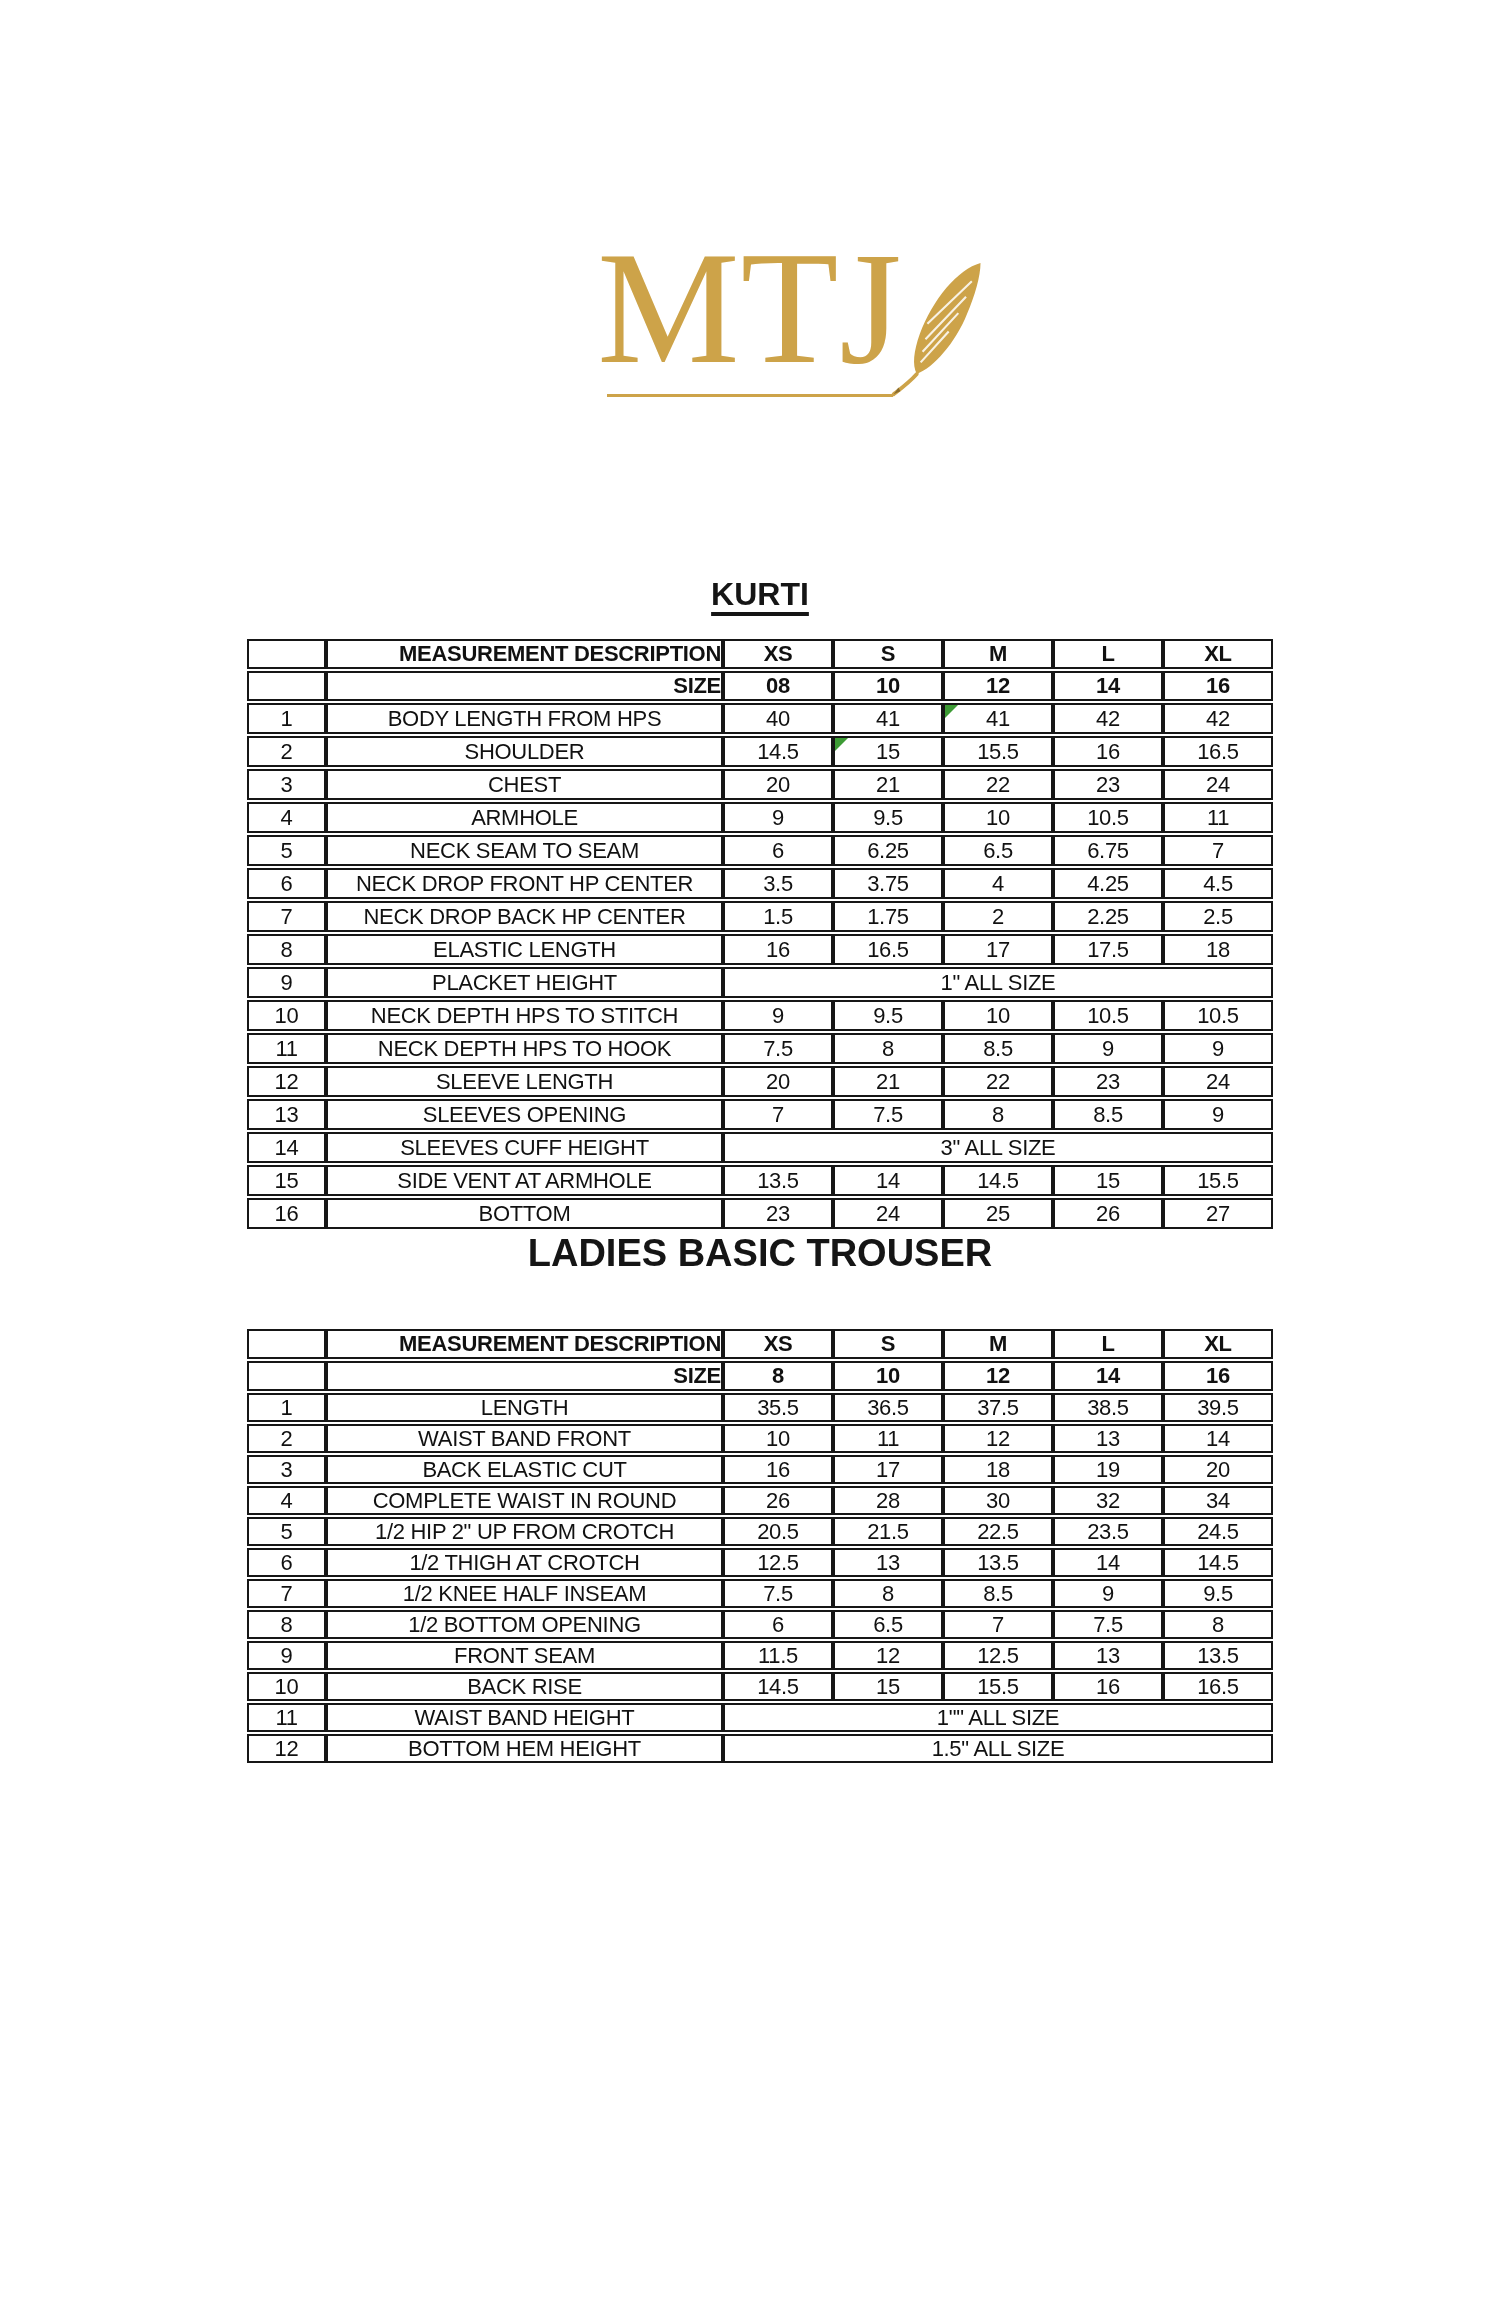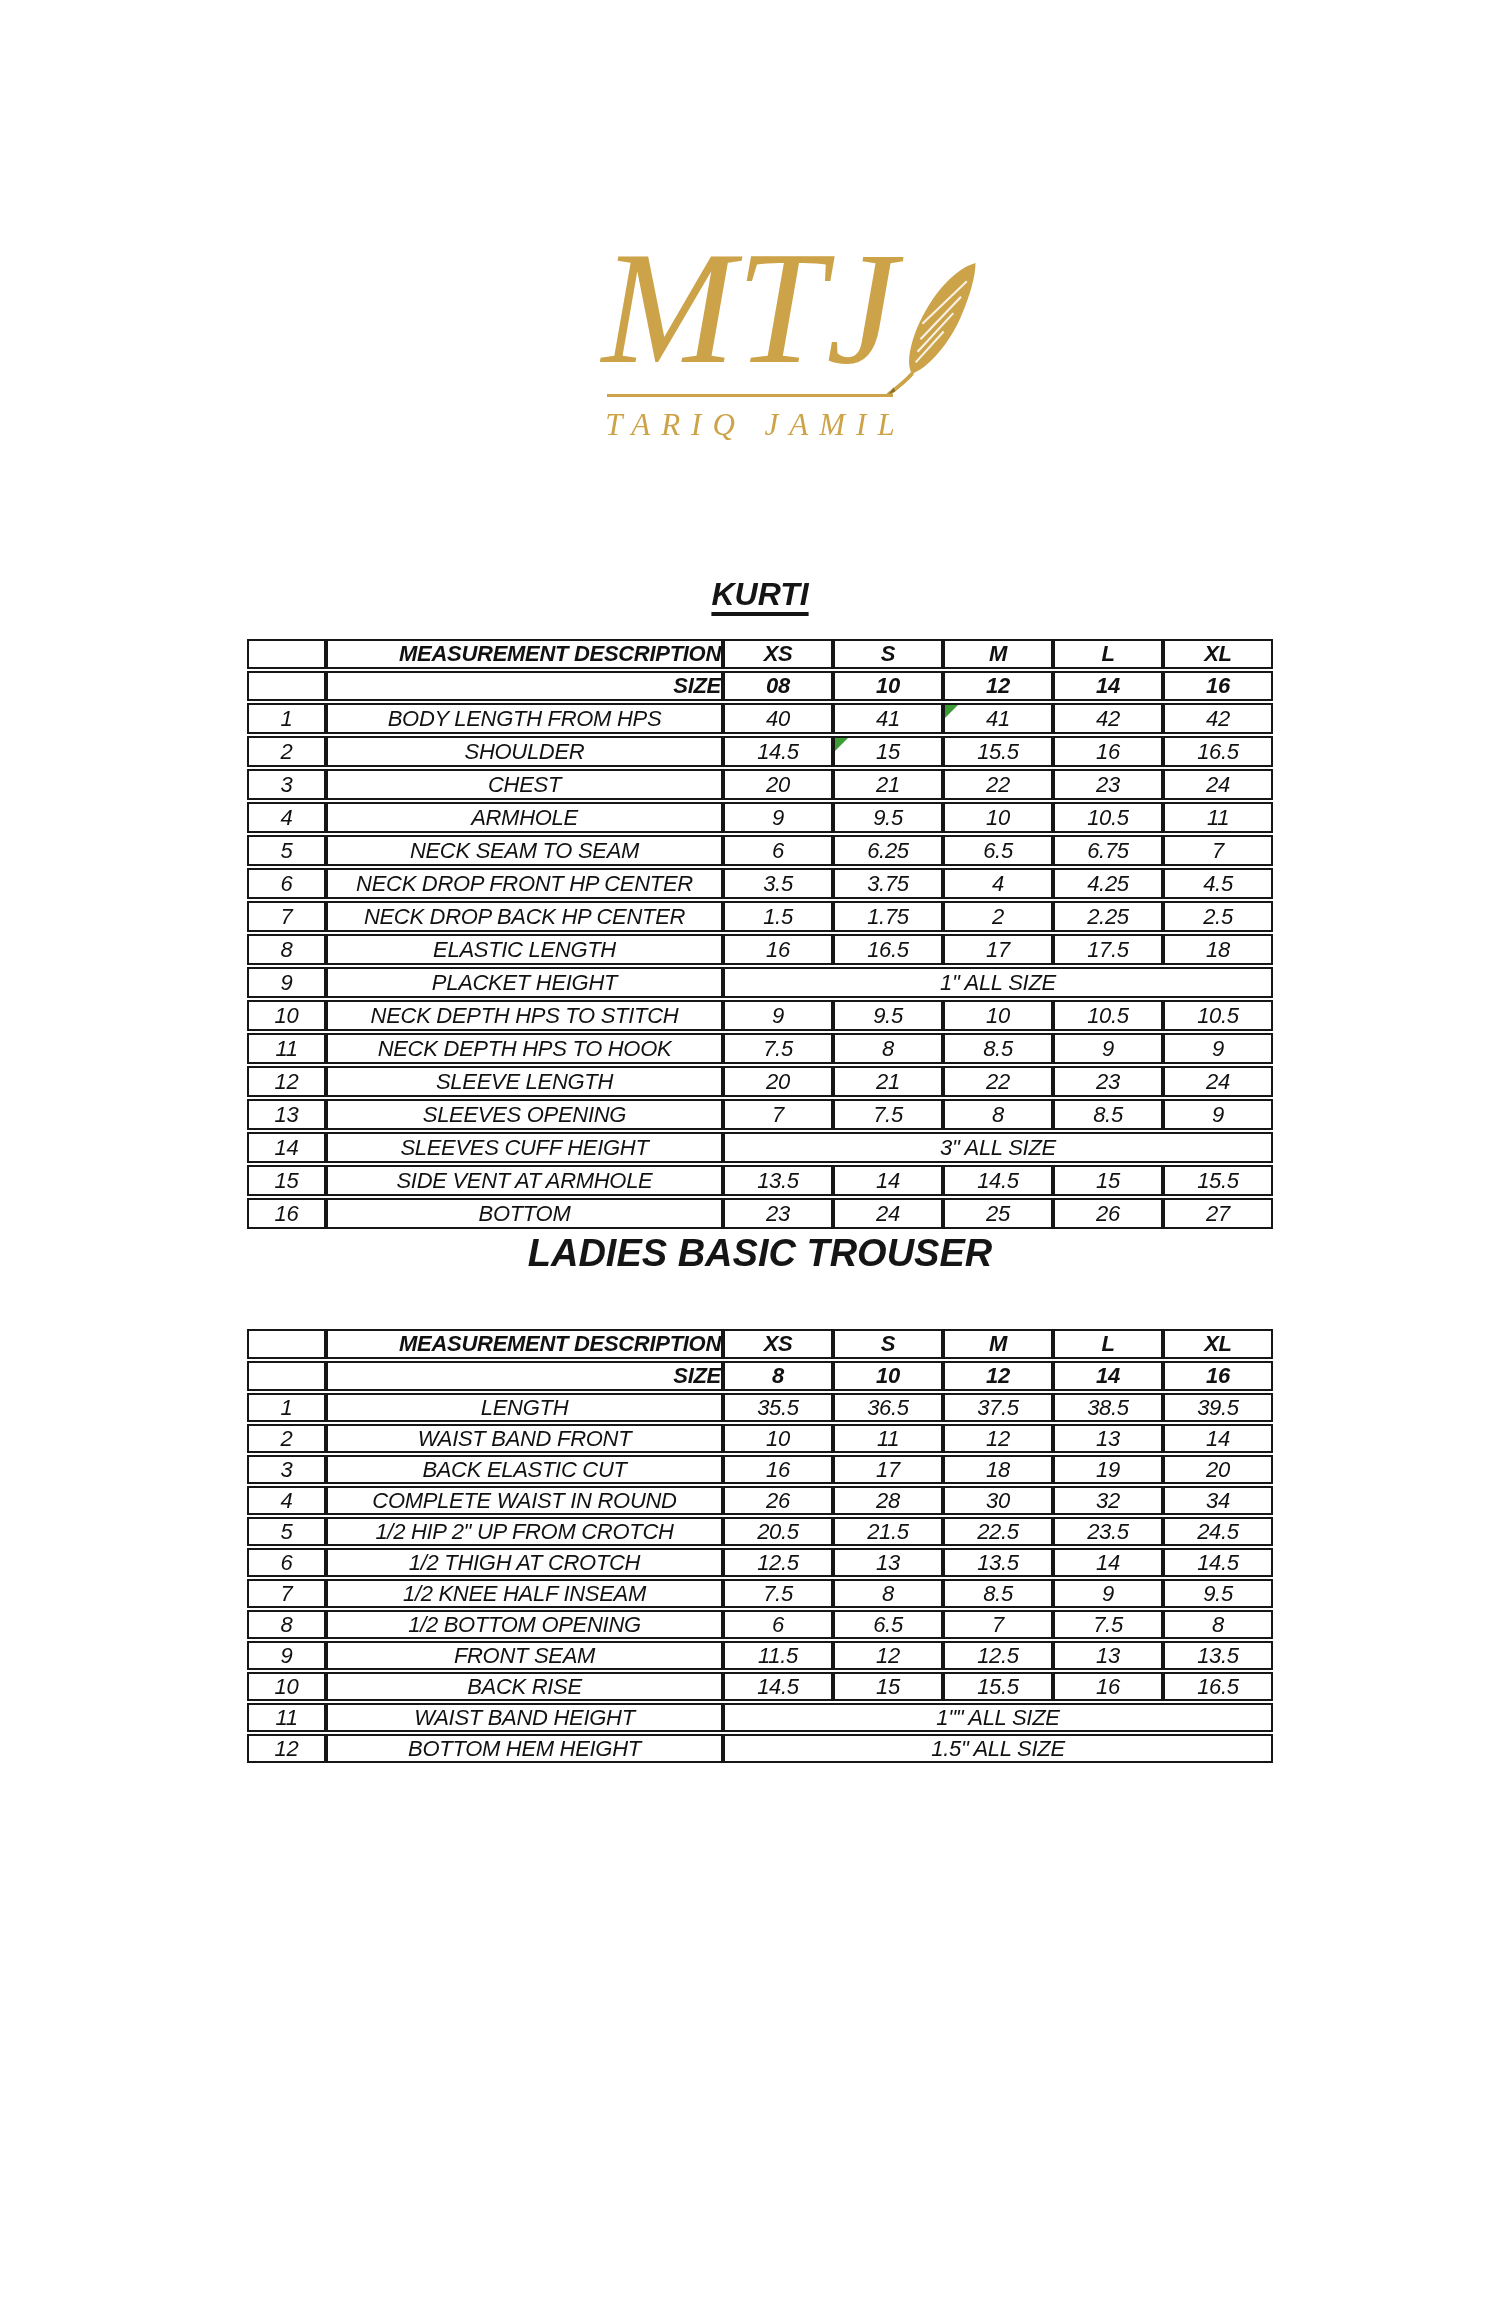--- a/index.html
+++ b/index.html
@@ -1,17 +1,17 @@
 <!DOCTYPE html>
 <html style="--gold: #CDA349; --flag: #3D9B35;"><head>
 <meta charset="utf-8">
 <style>
   html,body{margin:0;padding:0;background:#ffffff;}
   .page{position:relative;width:1500px;height:2300px;background:#ffffff;overflow:hidden;
-        font-family:"Liberation Sans", sans-serif;color:#111;font-style:italic;}
+        font-family:"Liberation Sans", sans-serif;color:#111;}
 
   
   .logo{position:absolute;top:232px;left:0;width:100%;text-align:center;color:var(--gold);}
   .mtj-wrap{display:inline-block;position:relative;line-height:0.95;}
   .mtj-text{font-family:"Liberation Serif", serif;font-size:160px;line-height:0.95;
             letter-spacing:1px;color:var(--gold);}
   .quill{position:absolute;left:calc(100% - 14px);top:28px;width:100px;height:140px;}
   .logo-line{width:286px;height:3px;background:var(--gold);margin:10px auto 10px auto;}
   .logo-sub{font-family:"Liberation Serif", serif;font-size:31px;letter-spacing:11px;
             color:var(--gold);padding-left:11px;}
@@ -54,21 +54,20 @@
     <div class="mtj-wrap">
       <span class="mtj-text">MTJ</span>
       <svg class="quill" viewBox="0 0 100 145" aria-hidden="true">
         <path d="M93,3 C70,9 43,41 30,77 C24,94 22,109 27,118 C44,112 67,86 79,56 C87,37 93,17 93,3 Z" fill="var(--gold)"></path>
         <path d="M84,22 L38,66 M78,38 L36,82 M70,55 L33,95 M60,74 L31,106" stroke="#ffffff" stroke-width="2.2" fill="none" opacity="0.85"></path>
         <path d="M27,118 C20,126 12,132 3,139" stroke="var(--gold)" stroke-width="4" fill="none" stroke-linecap="round"></path>
         <path d="M8,132 L3,139 L10,136 Z" fill="#8a6d2f"></path>
       </svg>
     </div>
     <div class="logo-line"></div>
-    <div class="logo-sub">TARIQ JAMIL</div>
   </div>
 
   <div id="kurti-title" class="section-title">KURTI</div>
   <div id="kurti-wrap" class="sheet">
     <table id="kurti-table" class="size-chart">
         <tbody>
           <tr class="hrow">
             <td class="c-num hd"></td>
             <td class="c-desc hd ctr">MEASUREMENT DESCRIPTION</td>
             <td class="c-val hd">XS</td>

